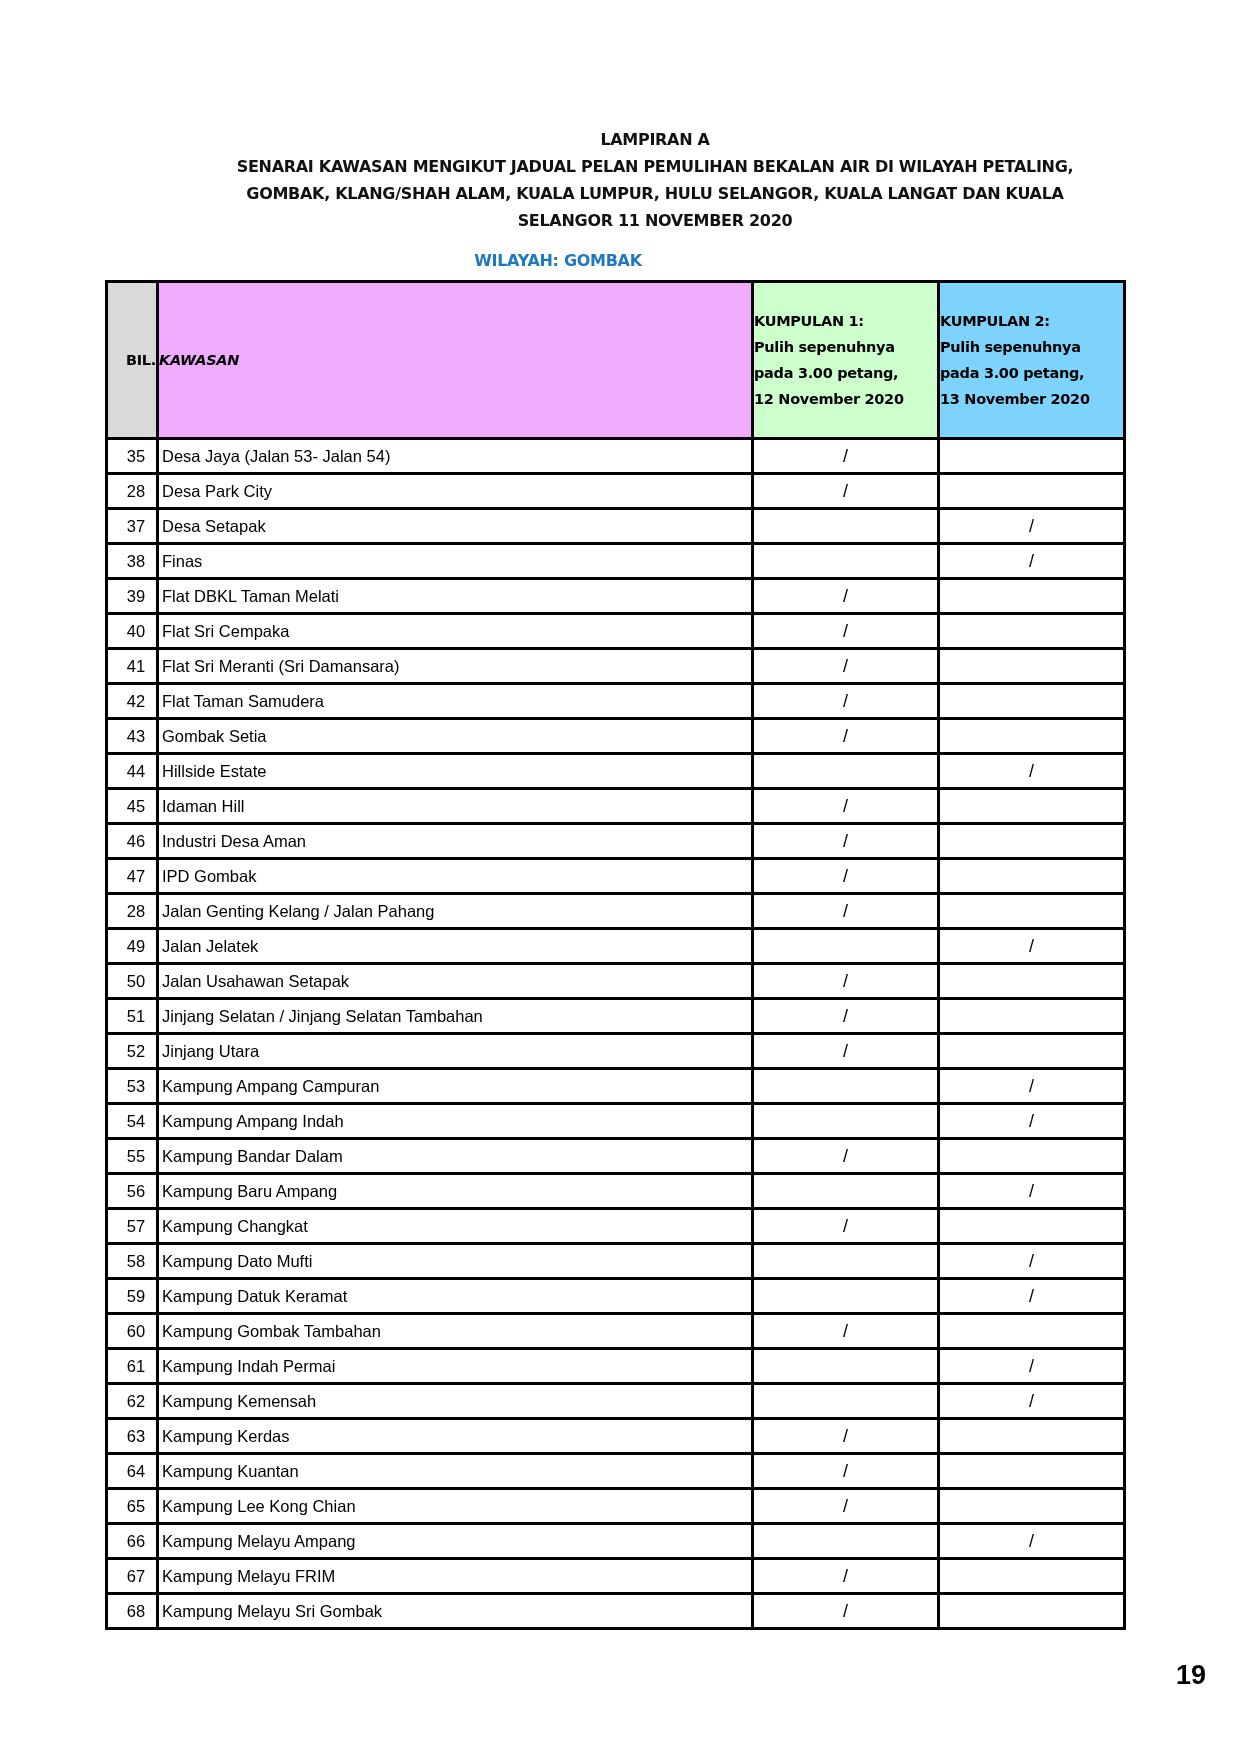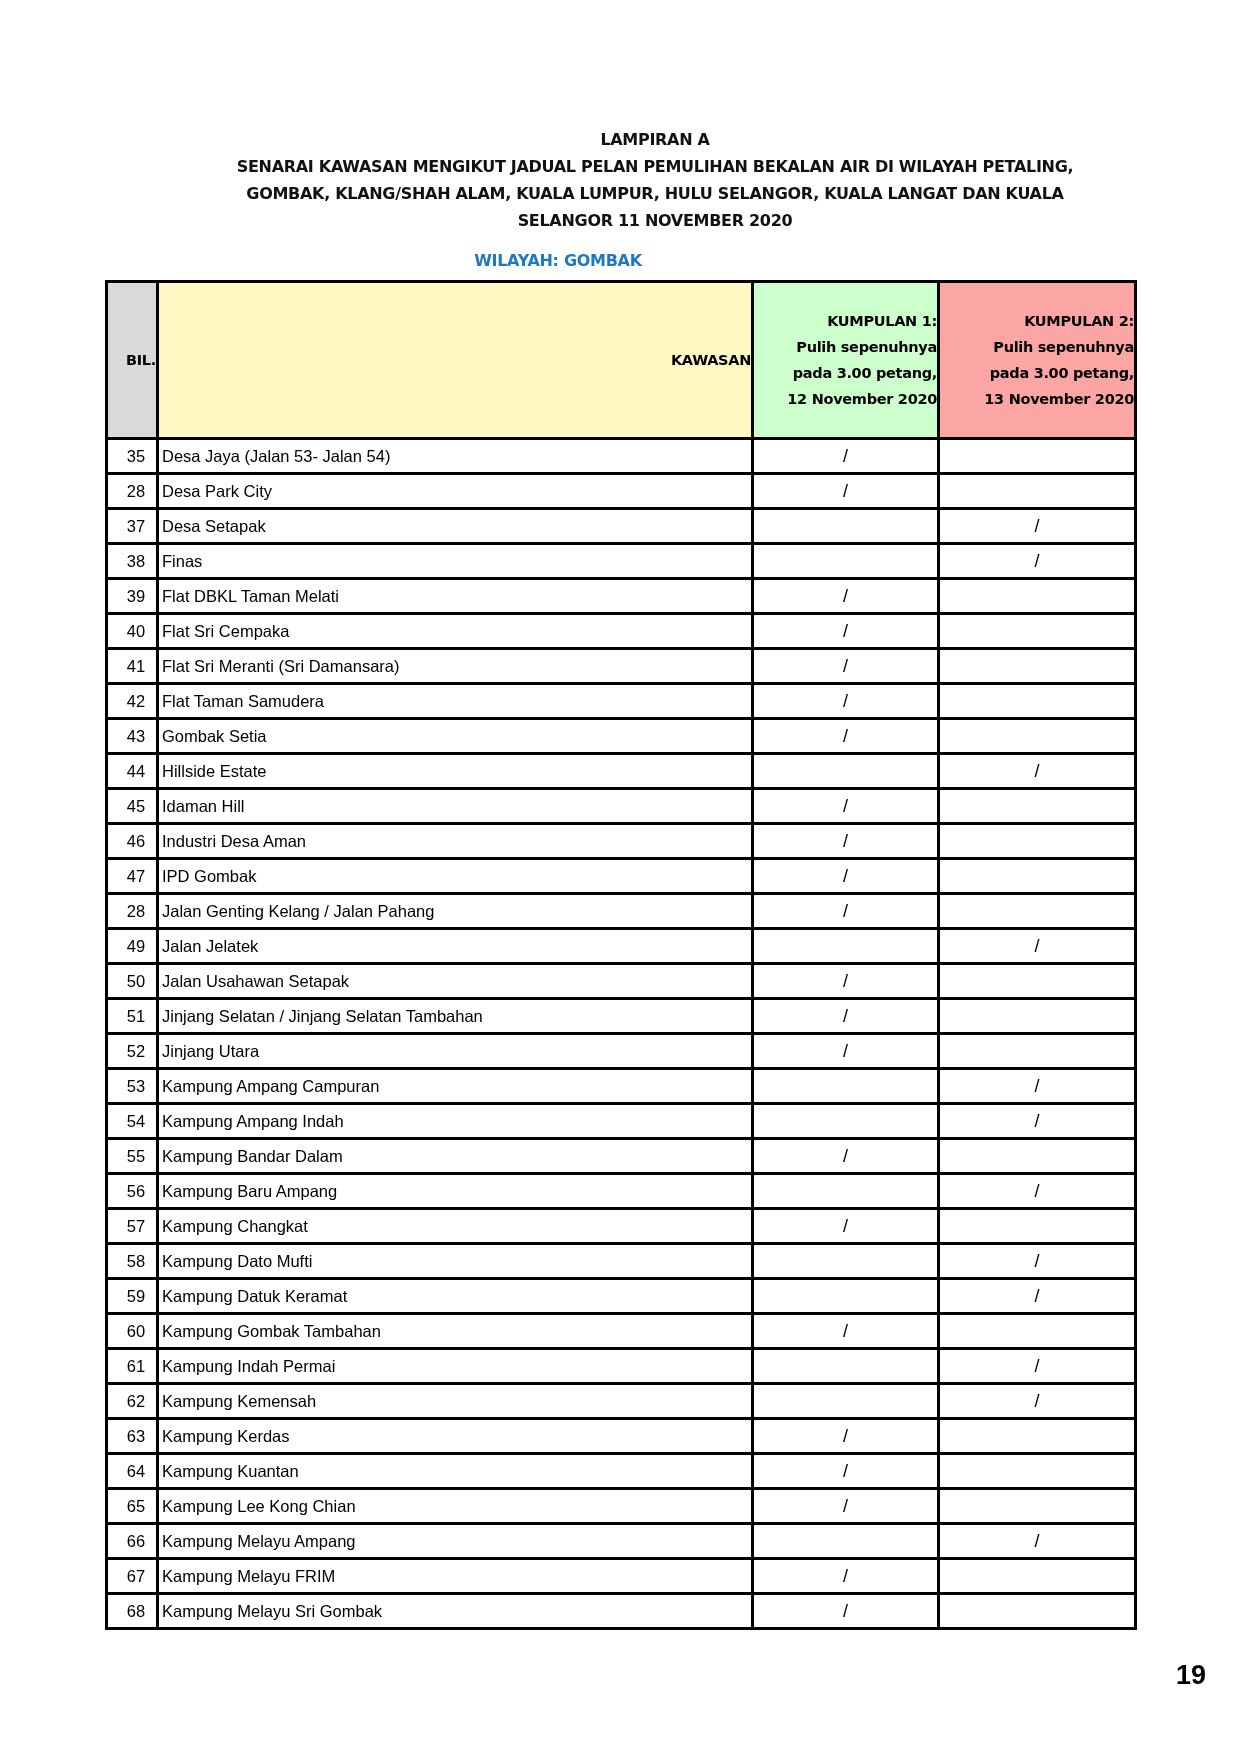--- a/index.html
+++ b/index.html
@@ -2,25 +2,25 @@
 <html><head>
   <meta charset="utf-8">
   <style>
     html, body { margin: 0; padding: 0; background: #ffffff; }
     body { width: 1240px; height: 1753px; position: relative; overflow: hidden; font-family: "Liberation Sans", sans-serif; color: #000; }
     .title-block { position: absolute; left: 0; width: 1240px; top: 126px; text-align: center; font-family: "DejaVu Sans", sans-serif; font-weight: bold; font-size: 16px; line-height: 27px; color: #111; letter-spacing: -0.3px; margin-left: 35px; }
     .title-block div { white-space: nowrap; }
     .region { position: absolute; left: 0; width: 1116px; top: 251px; text-align: center; font-family: "DejaVu Sans", sans-serif; font-weight: bold; font-size: 16px; color: #1f78c1; letter-spacing: -0.3px; }
     table { position: absolute; left: 105px; top: 280px; border-collapse: collapse; table-layout: fixed; width: 1019px; }
     th, td { border: 3px solid #000; padding: 0; }
-    th { height: 154px; font-family: "DejaVu Sans", sans-serif; font-weight: bold; font-size: 14.5px; line-height: 26px; letter-spacing: -0.3px; text-align: right; vertical-align: middle; }
+    th { height: 154px; font-family: "DejaVu Sans", sans-serif; font-weight: bold; font-size: 14.5px; line-height: 26px; letter-spacing: -0.3px; text-align: left; vertical-align: middle; }
     th.bil { background: #d9d9d9; width: 44px; text-align: right; padding-left: 4px; }
-    th.kaw { background: #fef9c3; width: 592px; }
+    th.kaw { background: #f0abfc; width: 592px; font-style: italic; }
     th.k1 { background: #ccffcc; width: 183px; }
-    th.k2 { background: #fca5a5; width: 183px; padding-left: 11px; }
+    th.k2 { background: #7dd3fc; width: 183px; }
     td { height: 32px; font-size: 16.5px; }
     td.num { text-align: center; padding-left: 8px; }
     td.name { padding-left: 3px; white-space: nowrap; }
     td.mark { text-align: center; font-size: 18px; font-family: "Liberation Sans", sans-serif; }
     .page-num { position: absolute; left: 1176px; top: 1660px; font-family: "Liberation Sans", sans-serif; font-weight: bold; font-size: 27px; }
   </style>
 </head>
 <body>
 
 <div class="title-block">

